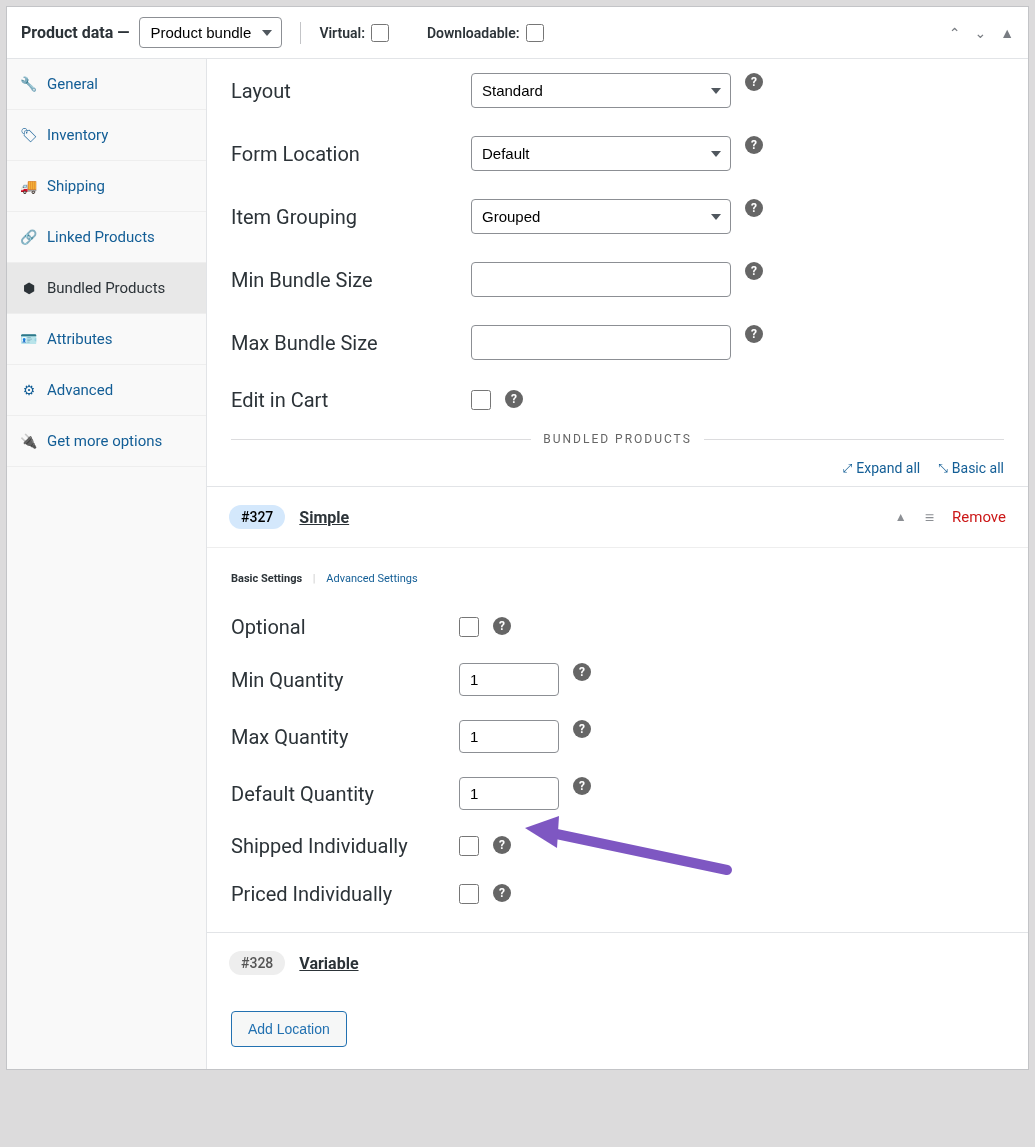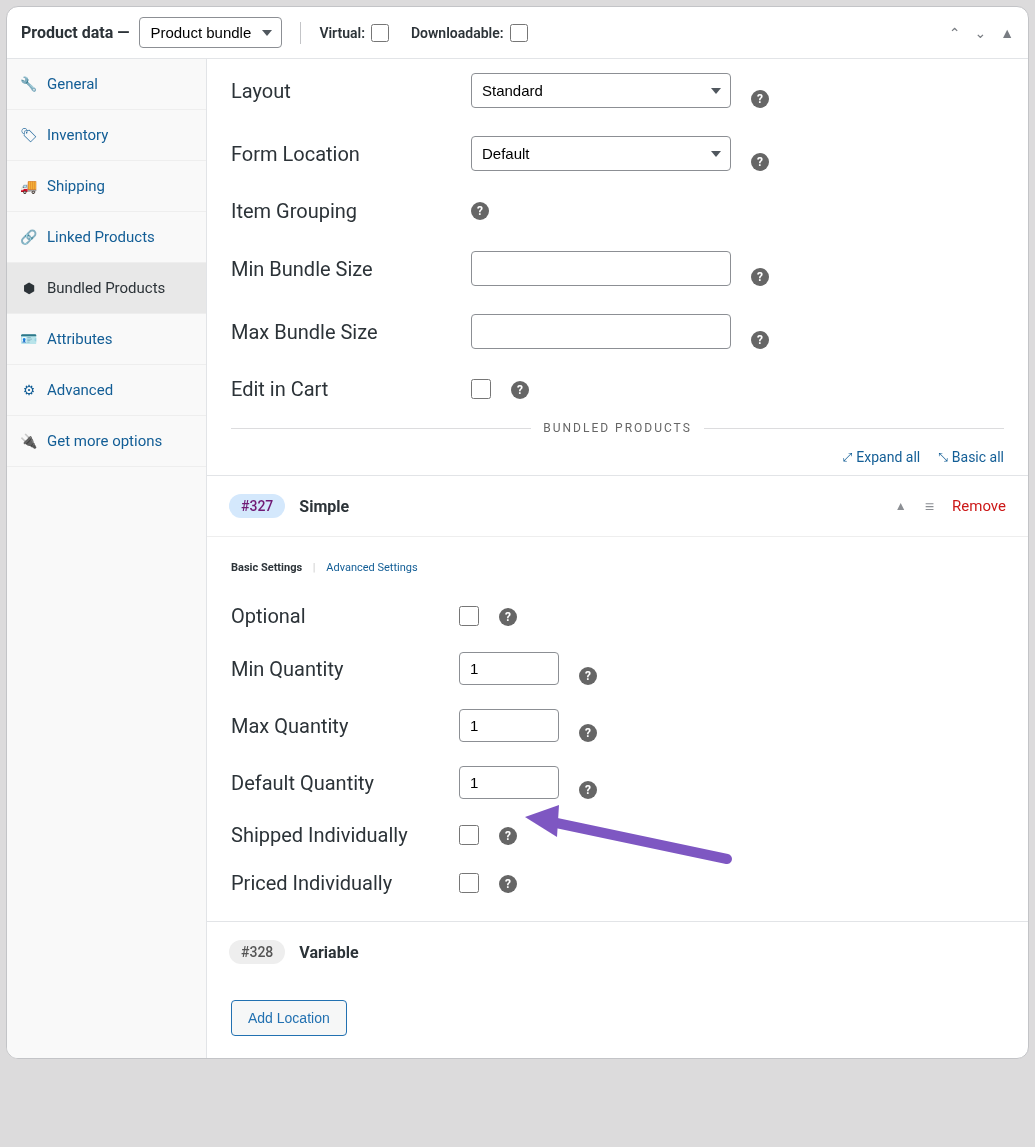--- a/index.html
+++ b/index.html
@@ -1,53 +1,53 @@
 <!DOCTYPE html>
 <html><head>
 <meta charset="utf-8">
 <style>
   * { box-sizing: border-box; margin: 0; padding: 0; }
   body { font-family: -apple-system, BlinkMacSystemFont, "Segoe UI", Roboto, sans-serif; background: #dcdbdc; padding: 6px; font-size: 14px; color: #2c3338; }
-  .panel { background: #fff; border: 1px solid #c3c4c7; border-radius: 12px; overflow: hidden; }
+  .panel { background: #fff; border: 1px solid #c3c4c7; border-radius: 0; overflow: hidden; }
   .panel-header { display: flex; align-items: center; padding: 10px 14px; border-bottom: 1px solid #e2e4e7; gap: 10px; }
   .panel-header-title { font-size: 16px; font-weight: 700; }
   .product-type-select { border: 1px solid #8c8f94; border-radius: 4px; padding: 6px 30px 6px 10px; font-size: 15px; background: #fff; appearance: none; -webkit-appearance: none; position: relative; }
   .select-wrap { position: relative; display: inline-block; }
   .select-wrap::after { content: ""; position: absolute; right: 10px; top: 50%; transform: translateY(-50%); width: 0; height: 0; border-left: 5px solid transparent; border-right: 5px solid transparent; border-top: 6px solid #50575e; pointer-events: none; }
   .vsep { width: 1px; height: 22px; background: #c3c4c7; margin: 0 8px; }
   .hdr-check-label { font-size: 14px; font-weight: 600; display: flex; align-items: center; gap: 6px; }
   .hdr-check { width: 18px; height: 18px; border: 1px solid #8c8f94; border-radius: 4px; background: #fff; }
   .hdr-spacer { flex: 1; }
   .hdr-arrows { display: flex; gap: 14px; align-items: center; color: #787c82; }
   .hdr-arrows span { cursor: pointer; font-size: 14px; }
   .body { display: flex; }
   .sidebar { width: 200px; border-right: 1px solid #e2e4e7; background: #f9f9f9; }
   .sidebar-item { display: flex; align-items: center; gap: 10px; padding: 16px 14px; border-bottom: 1px solid #eee; color: #135e96; font-size: 15px; cursor: pointer; }
   .sidebar-item.active { background: #e8e8e8; color: #2c3338; }
   .sidebar-icon { width: 16px; height: 16px; display: inline-flex; align-items: center; justify-content: center; color: inherit; font-size: 14px; flex-shrink: 0; }
   .main { flex: 1; padding: 0; }
   .form-row { display: flex; align-items: center; padding: 14px 24px; gap: 12px; }
   .form-row label { width: 228px; font-size: 20px; color: #2c3338; }
-  .form-row .control { flex: 1; display: flex; align-items: flex-end; gap: 20px; }
+  .form-row .control { flex: 1; display: flex; align-items: flex-start; gap: 14px; }
   .select-std { width: 260px; border: 1px solid #8c8f94; border-radius: 4px; padding: 8px 30px 8px 10px; font-size: 15px; background: #fff; appearance: none; -webkit-appearance: none; }
   .num-input { width: 260px; border: 1px solid #8c8f94; border-radius: 4px; padding: 8px 10px; font-size: 15px; background: #fff; }
   .num-input-sm { width: 100px; border: 1px solid #8c8f94; border-radius: 4px; padding: 7px 10px; font-size: 15px; background: #fff; }
   .help-icon { width: 18px; height: 18px; border-radius: 50%; background: #666; color: #fff; font-size: 12px; font-weight: 700; display: inline-flex; align-items: center; justify-content: center; cursor: help; flex-shrink: 0; }
   .checkbox-std { width: 20px; height: 20px; border: 1px solid #8c8f94; border-radius: 5px; background: #fff; }
   .section-divider { display: flex; align-items: center; margin: 6px 24px 10px; gap: 12px; }
   .section-divider::before, .section-divider::after { content: ""; flex: 1; height: 1px; background: #dcdcde; }
   .section-divider span { font-size: 12px; letter-spacing: 2px; color: #666; }
   .expand-close { display: flex; justify-content: flex-end; gap: 18px; padding: 4px 24px 10px; font-size: 14px; }
   .expand-close a { color: #135e96; text-decoration: none; display: flex; align-items: center; gap: 4px; }
   .ec-icon { font-size: 12px; color: #135e96; }
   .bundle-item { border-top: 1px solid #e2e4e7; }
   .bundle-head { display: flex; align-items: center; padding: 18px 22px; gap: 14px; }
-  .bundle-badge { background: #d4e8fc; color: #701a75; border-radius: 14px; padding: 4px 12px; font-size: 14px; font-weight: 500; }
+  .bundle-badge { background: #d4e8fc; color: #000000; border-radius: 14px; padding: 4px 12px; font-size: 14px; font-weight: 500; }
   .bundle-badge.grey { background: #eee; color: #555; }
-  .bundle-title { font-size: 16px; font-weight: 700; }
+  .bundle-title { font-size: 16px; font-weight: 700; text-decoration: underline; }
   .bundle-head-spacer { flex: 1; }
   .bundle-head-controls { display: flex; align-items: center; gap: 18px; color: #8c8f94; }
   .bundle-head-controls .remove { color: #cc1818; font-size: 15px; cursor: pointer; }
   .bundle-content { border-top: 1px solid #eee; padding: 18px 0 14px; }
   .tab-row { padding: 6px 24px 18px; font-size: 11px; }
   .tab-row .active-tab { font-weight: 700; color: #2c3338; }
   .tab-row .sep { color: #ccc; margin: 0 8px; }
   .tab-row a { color: #135e96; text-decoration: none; }
   .form-row.sub { padding: 12px 24px; }
   .form-row.sub label { width: 216px; }
@@ -64,21 +64,21 @@
     <span class="select-wrap">
       <select class="product-type-select">
         <option>Product bundle</option>
       </select>
     </span>
     <span class="vsep"></span>
     <label class="hdr-check-label">
       <span>Virtual:</span>
       <input type="checkbox" class="hdr-check" style="">
     </label>
-    <label class="hdr-check-label" style="margin-left:12px;">
+    <label class="hdr-check-label" style="margin-left:28px;">
       <span>Downloadable:</span>
       <input type="checkbox" class="hdr-check" style="">
     </label>
     <span class="hdr-spacer"></span>
     <div class="hdr-arrows">
       <span>⌃</span>
       <span>⌄</span>
       <span>▲</span>
     </div>
   </div>
@@ -138,20 +138,25 @@
             <select class="select-std">
               <option>Default</option>
             </select>
           </span>
           <span class="help-icon">?</span>
         </div>
       </div>
       <div class="form-row">
         <label>Item Grouping</label>
         <div class="control">
+          <span class="select-wrap">
+            <select class="select-std">
+              <option>Grouped</option>
+            </select>
+          </span>
           <span class="help-icon">?</span>
         </div>
       </div>
       <div class="form-row">
         <label>Min Bundle Size</label>
         <div class="control">
           <input type="number" class="num-input" style="">
           <span class="help-icon">?</span>
         </div>
       </div>

